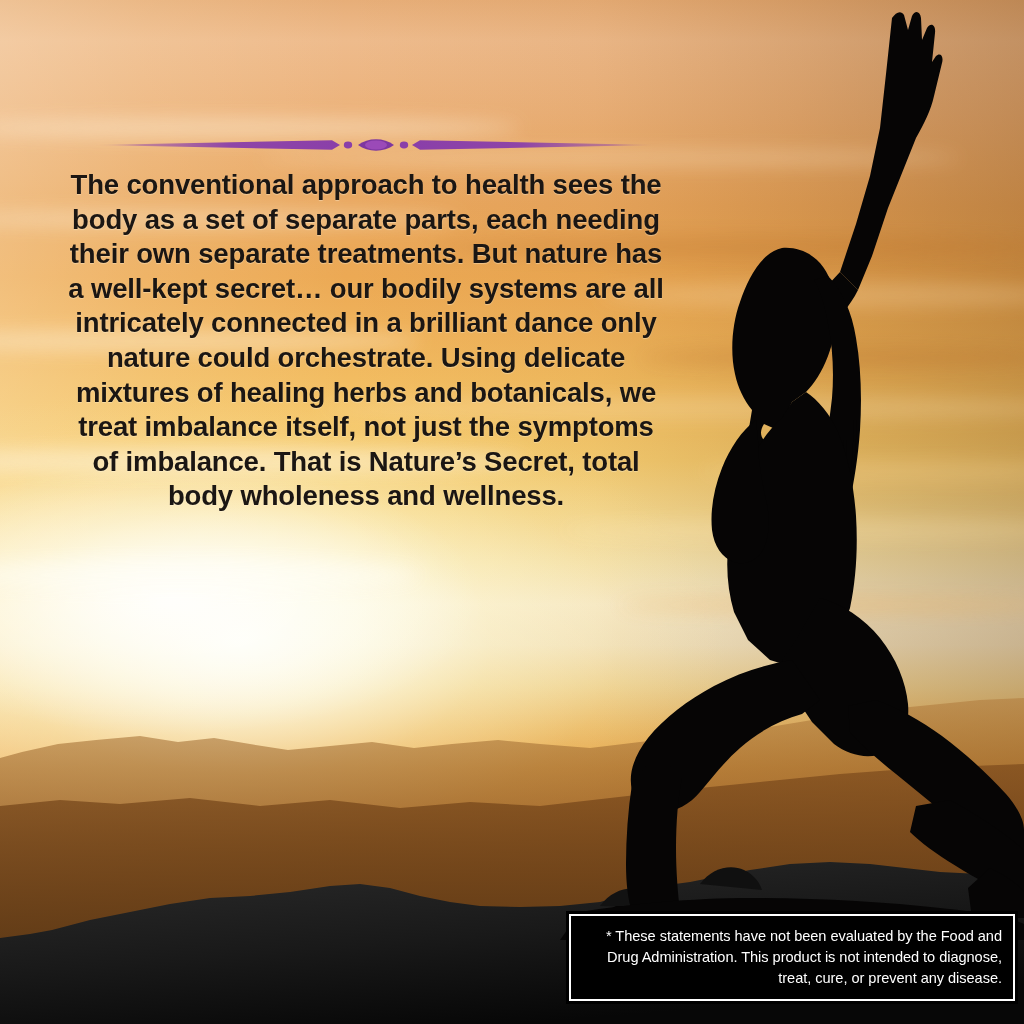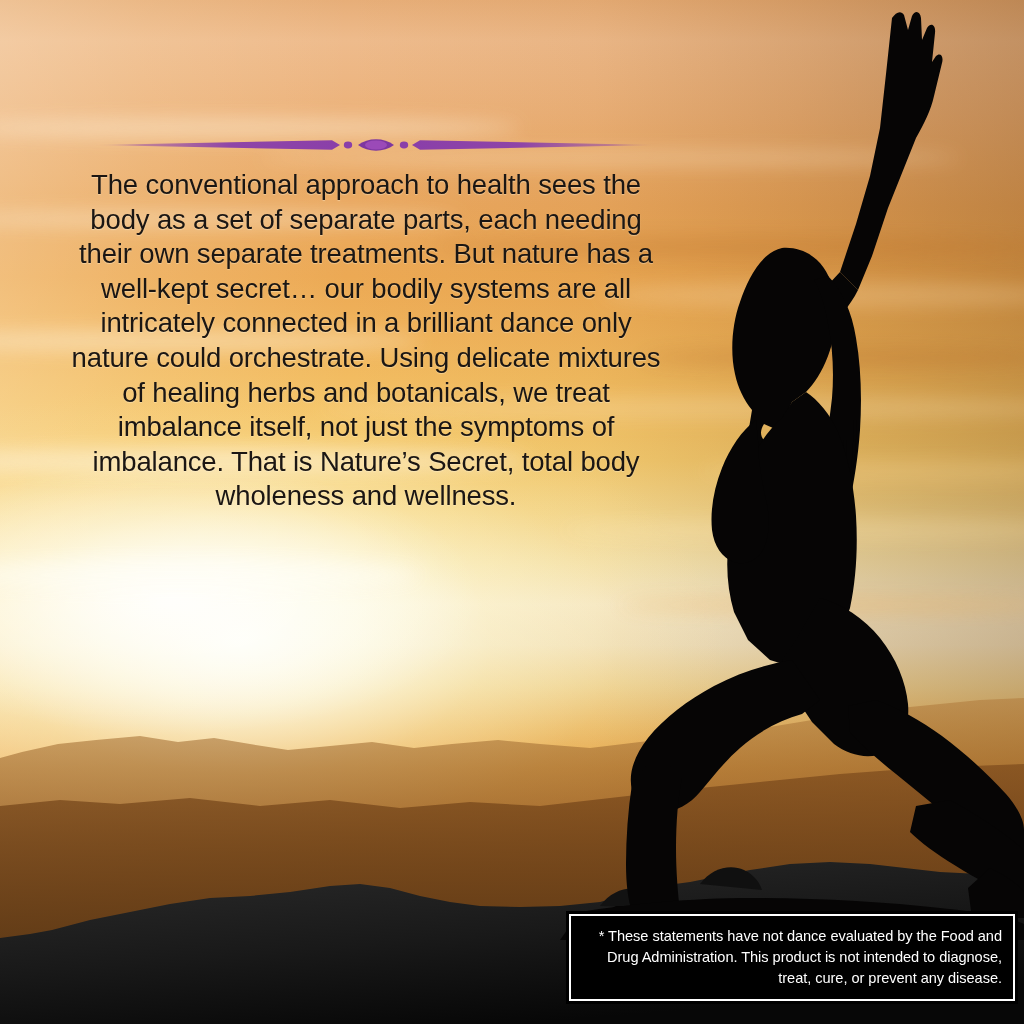--- a/index.html
+++ b/index.html
@@ -134,21 +134,21 @@
   
   .body-copy {
     position: absolute;
     left: 62px;
     top: 168px;
     width: 608px;
     text-align: center;
     font-size: 27.5px;
     line-height: 34.6px;
     color: #1b1613;
-    font-weight: 400;
+    font-weight: 700;
     letter-spacing: -0.15px;
     text-shadow: 0 1px 1px rgba(255,245,220,0.40);
   }
 
   
   .disclaimer {
     position: absolute;
     left: 566px;
     top: 911px;
     width: 452px;
@@ -424,17 +424,17 @@
 
     <ellipse cx="308" cy="11" rx="4.2" ry="3.4" fill="#8A3FA9"></ellipse>
 
     <path d="M560,11 L324,6.2 L316,11 L324,15.8 Z" fill="url(#dR)"></path>
   </svg>
 
   <div class="body-copy">The conventional approach to health sees the body as a set of separate parts, each needing their own separate treatments. But nature has a well-kept secret… our bodily systems are all intricately connected in a brilliant dance only nature could orchestrate. Using delicate mixtures of healing herbs and botanicals, we treat imbalance itself, not just the symptoms of imbalance. That is Nature’s Secret, total body wholeness and wellness.</div>
 
   <div class="disclaimer">
     <div class="disclaimer-inner">
-      <div class="disclaimer-text">* These statements have not dance evaluated by the Food and Drug Administration. This product is not intended to diagnose, treat, cure, or prevent any disease.</div>
+      <div class="disclaimer-text">* These statements have not been evaluated by the Food and Drug Administration. This product is not intended to diagnose, treat, cure, or prevent any disease.</div>
     </div>
   </div>
 
 </div>
 
 </body></html>

